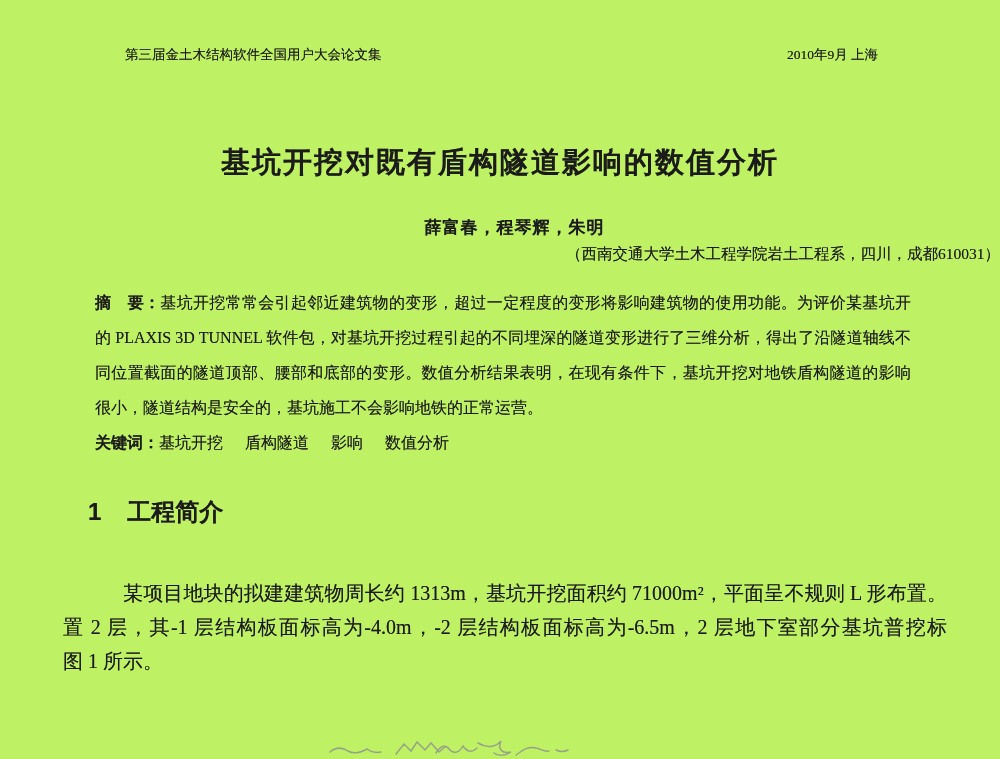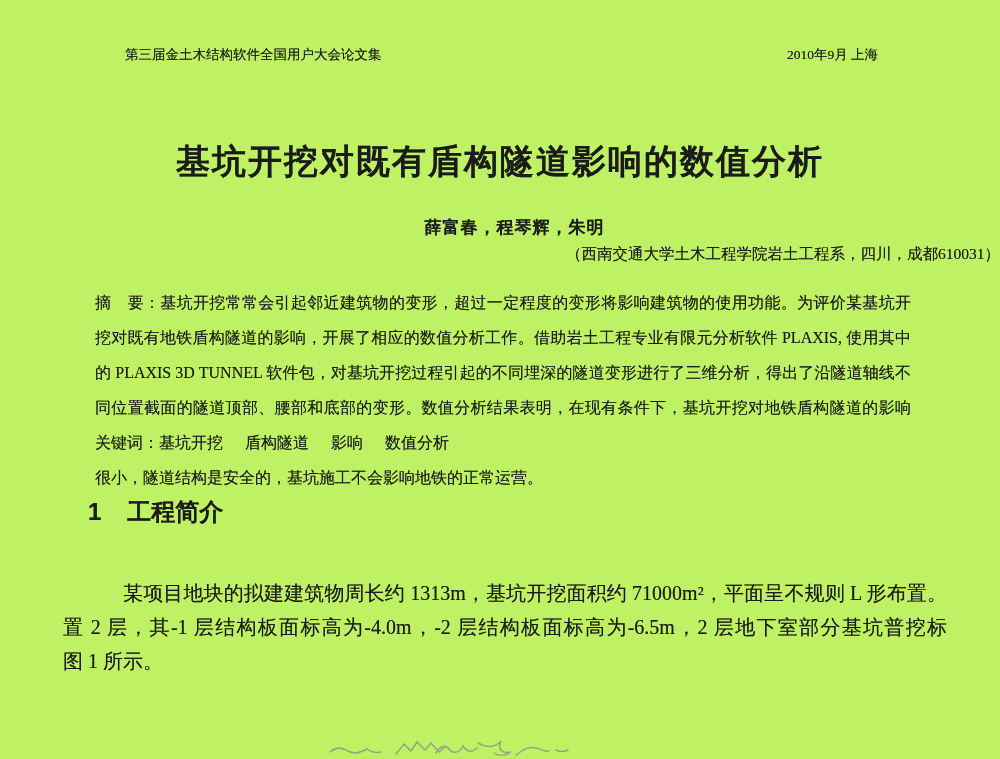--- a/index.html
+++ b/index.html
@@ -30,23 +30,23 @@
     line-height: 18px;
   }
 
   
   .paper-title {
     position: absolute;
     top: 139px;
     left: 0;
     right: 0;
     text-align: center;
-    font-family: Liberation Serif, serif;
+    font-family: Liberation Sans, sans-serif;
     font-weight: bold;
-    font-size: 34px;
+    font-size: 29px;
     line-height: 46px;
     letter-spacing: 2px;
   }
   .authors-line {
     position: absolute;
     top: 217px;
     left: 0;
     right: 0;
     text-align: center;
     font-weight: bold;
@@ -79,21 +79,21 @@
     overflow: hidden;
     white-space: nowrap;
   }
   .abs-line.fill {
     white-space: normal;
     text-align: justify;
     text-align-last: justify;
   }
   .inline-label {
     font-family: "Liberation Sans", sans-serif;
-    font-weight: normal;
+    font-weight: bold;
   }
   .keyword-item {
     margin-right: 22px;
   }
   .keyword-item:last-child { margin-right: 0; }
 
   
   .section-heading {
     position: absolute;
     top: 494px;
@@ -146,25 +146,24 @@
   </div>
 
   <div class="paper-title">基坑开挖对既有盾构隧道影响的数值分析</div>
 
   <div class="authors-line">薛富春，程琴辉，朱明</div>
 
   <div class="affiliation-line">（西南交通大学土木工程学院岩土工程系，四川，成都610031）</div>
 
   <div class="abstract-block">
     <div class="abs-line fill"><span class="inline-label">摘　要：</span><span>基坑开挖常常会引起邻近建筑物的变形，超过一定程度的变形将影响建筑物的使用功能。为评价某基坑开</span></div>
-    <div class="abs-line fill">挖对既有地铁盾构隧道的影响，开展了相应的数值分析工作。借助岩土工程专业有限元分析软件 PLAXIS, 使用其中</div>
     <div class="abs-line fill">的 PLAXIS 3D TUNNEL 软件包，对基坑开挖过程引起的不同埋深的隧道变形进行了三维分析，得出了沿隧道轴线不</div>
     <div class="abs-line fill">同位置截面的隧道顶部、腰部和底部的变形。数值分析结果表明，在现有条件下，基坑开挖对地铁盾构隧道的影响</div>
+    <div class="abs-line">很小，隧道结构是安全的，基坑施工不会影响地铁的正常运营。</div>
     <div class="abs-line"><span class="inline-label">关键词：</span><span class="keyword-item">基坑开挖</span><span class="keyword-item">盾构隧道</span><span class="keyword-item">影响</span><span class="keyword-item">数值分析</span></div>
-    <div class="abs-line">很小，隧道结构是安全的，基坑施工不会影响地铁的正常运营。</div>
   </div>
 
   <div class="section-heading">
     <span class="section-number">1</span><span>工程简介</span>
   </div>
 
   <div class="body-paragraph">
     <div class="body-line fill indent">某项目地块的拟建建筑物周长约 1313m，基坑开挖面积约 71000m²，平面呈不规则 L 形布置。</div>
     <div class="body-line fill">置 2 层，其-1 层结构板面标高为-4.0m，-2 层结构板面标高为-6.5m，2 层地下室部分基坑普挖标</div>
     <div class="body-line">图 1 所示。</div>

